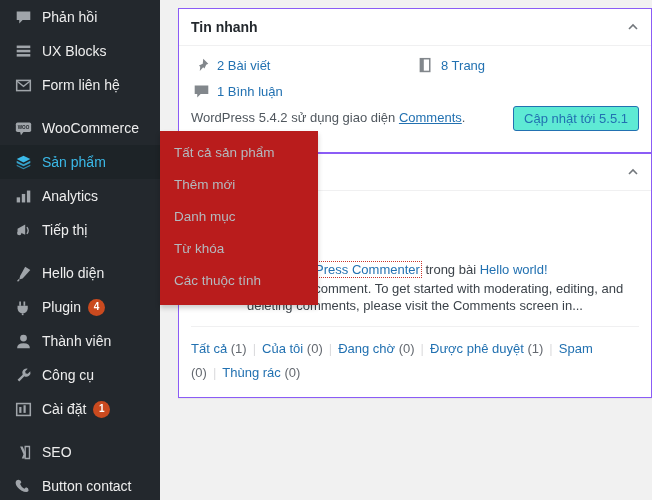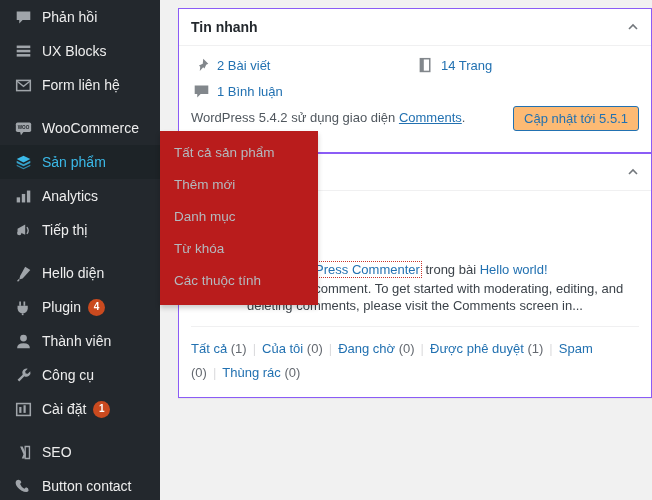--- a/index.html
+++ b/index.html
@@ -157,21 +157,21 @@
     color: #50575e;
     min-height: 34px;
   }
   .versions a { color: #2271b1; text-decoration: underline; }
   .wp-update-btn {
     position: absolute; right: 0; top: -4px;
     display: inline-block;
     padding: 4px 10px;
     font-size: 13px;
     color: #2271b1;
-    background: #fdba74;
+    background: #5eead4;
     border: 1px solid #2271b1;
     border-radius: 3px;
     cursor: pointer;
     white-space: nowrap;
   }
 
   
   .activity-sub {
     font-size: 13px;
     padding: 2px 0 6px 0;
@@ -377,21 +377,21 @@
               </span>
               <a>2 Bài viết</a>
             </li>
             <li>
               <span class="gl-icon">
                 <svg width="17" height="17" viewBox="0 0 20 20" aria-hidden="true">
                   <rect x="4" y="2" width="11" height="15" fill="none" stroke="currentColor" stroke-width="1.8"></rect>
                   <rect x="4" y="2" width="4" height="15" fill="currentColor"></rect>
                 </svg>
               </span>
-              <a>14 Trang</a>
+              <a>8 Trang</a>
             </li>
             <li>
               <span class="gl-icon">
                 <svg width="17" height="17" viewBox="0 0 20 20" aria-hidden="true">
                   <path d="M2 3h16v10H9l-4 4v-4H2z" fill="currentColor"></path>
                 </svg>
               </span>
               <a>1 Bình luận</a>
             </li>
           </ul>

